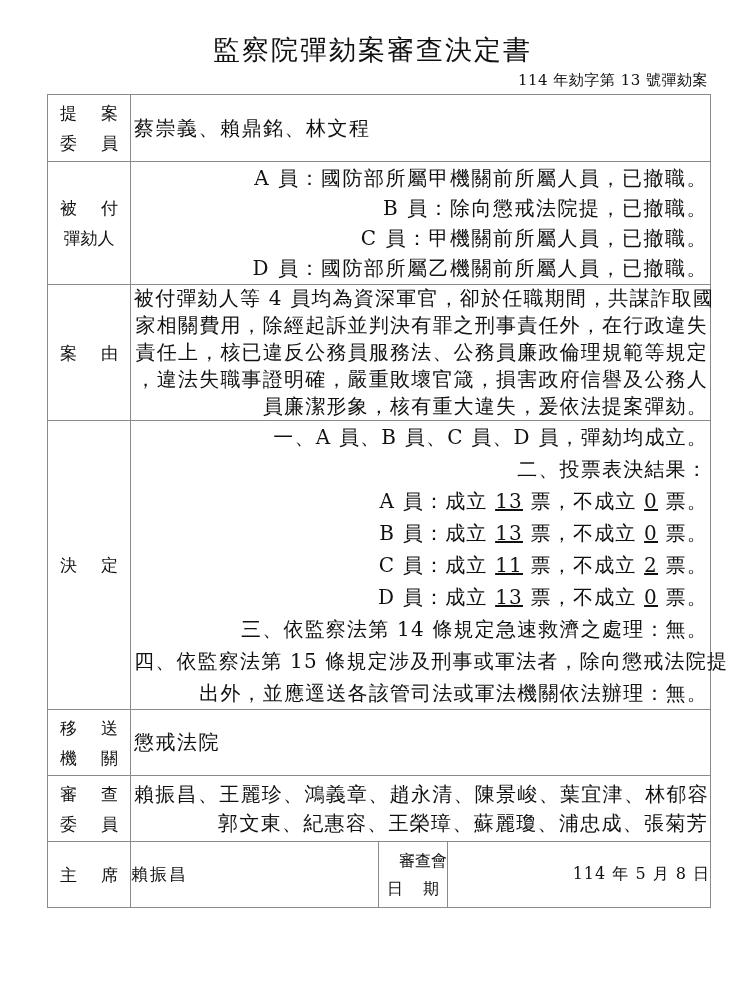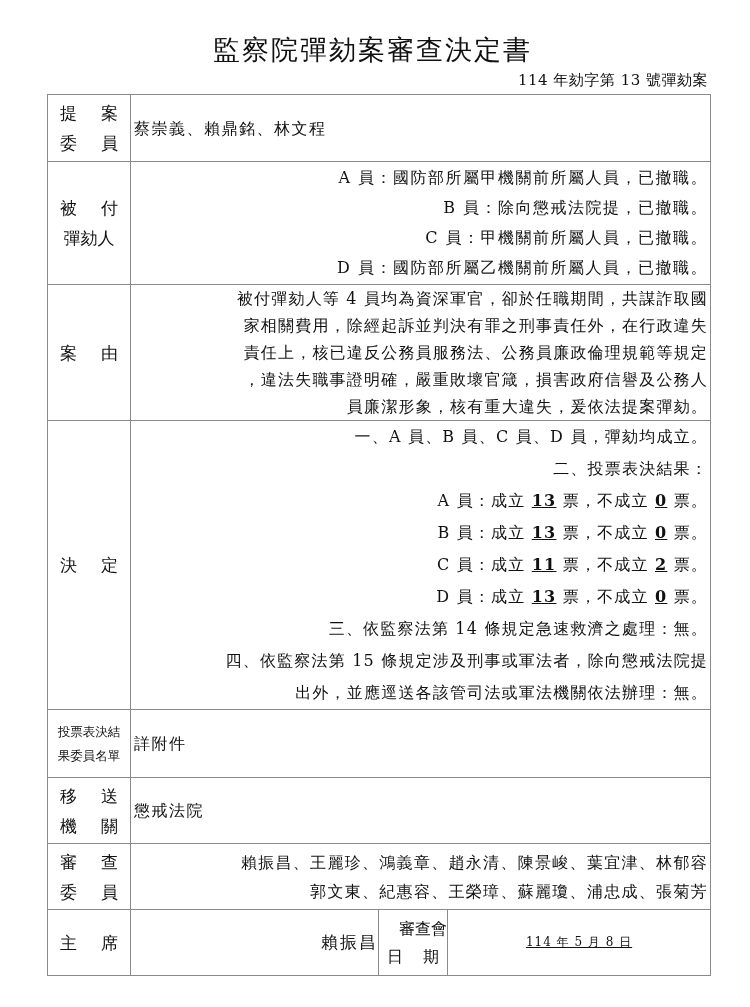--- a/index.html
+++ b/index.html
@@ -62,56 +62,55 @@
       display: flex;
       justify-content: space-between;
       padding: 0 12px;
     }
     .lbl.small {
       font-size: 12.5px;
       line-height: 24px;
       letter-spacing: 0;
     }
     .val {
-      font-size: 16px;
+      font-size: 20px;
       line-height: 27px;
       padding: 0 2px 0 3px !important;
       letter-spacing: 1.5px;
     }
     .val .line { white-space: nowrap; text-align: right; }
     .val .indent1 { padding-left: 40px; }
     .val .indent2 { padding-left: 40px; }
-    .u { text-decoration: underline; font-weight: bold; }
+    .u { text-decoration: underline; font-weight: normal; }
     .r-proposers { height: 67px; }
     .r-respondents { height: 123px; }
     .r-reason { height: 136px; }
     .r-decision { height: 284px; }
     .r-votelist { height: 68px; }
     .r-transfer { height: 66px; }
     .r-reviewers { height: 66px; }
     .r-chair { height: 66px; }
     .meeting-lbl {
       font-size: 16px;
       line-height: 28px;
       text-align: right;
     }
     .meeting-lbl .row2 {
       display: flex;
       justify-content: space-between;
       padding: 0 8px;
     }
     .date-val {
-      font-size: 12px;
-      text-align: center;
+      font-size: 16px;
+      text-align: right;
       letter-spacing: 1px;
-      text-decoration: underline;
     }
     .chair-val {
       font-size: 17px;
-      text-align: right;
+      text-align: left;
       letter-spacing: 2px;
     }
   </style>
 </head>
 <body>
 
 <div class="title">監察院彈劾案審查決定書</div>
 <div class="case-no">114 年劾字第 13 號彈劾案</div>
 
 <table class="doc-table">
@@ -182,27 +181,20 @@
       <div class="line indent1"><span>A 員</span><span>：成立 </span><span class="u">13</span><span> 票，不成立 </span><span class="u">0</span><span> 票。</span></div>
       <div class="line indent1"><span>B 員</span><span>：成立 </span><span class="u">13</span><span> 票，不成立 </span><span class="u">0</span><span> 票。</span></div>
       <div class="line indent1"><span>C 員</span><span>：成立 </span><span class="u">11</span><span> 票，不成立 </span><span class="u">2</span><span> 票。</span></div>
       <div class="line indent1"><span>D 員</span><span>：成立 </span><span class="u">13</span><span> 票，不成立 </span><span class="u">0</span><span> 票。</span></div>
       <div class="line">三、依監察法第 14 條規定急速救濟之處理：無。</div>
       <div class="line">四、依監察法第 15 條規定涉及刑事或軍法者，除向懲戒法院提</div>
       <div class="line indent2">出外，並應逕送各該管司法或軍法機關依法辦理：無。</div>
     </td>
   </tr>
 
-  <tr class="r-votelist">
-    <td class="lbl small">
-      <div>投票表決結</div>
-      <div>果委員名單</div>
-    </td>
-    <td class="val" colspan="3">詳附件</td>
-  </tr>
 
   <tr class="r-transfer">
     <td class="lbl">
       <div class="pair">
             <span>移</span>
             <span>送</span>
           </div>
       <div class="pair">
             <span>機</span>
             <span>關</span>

